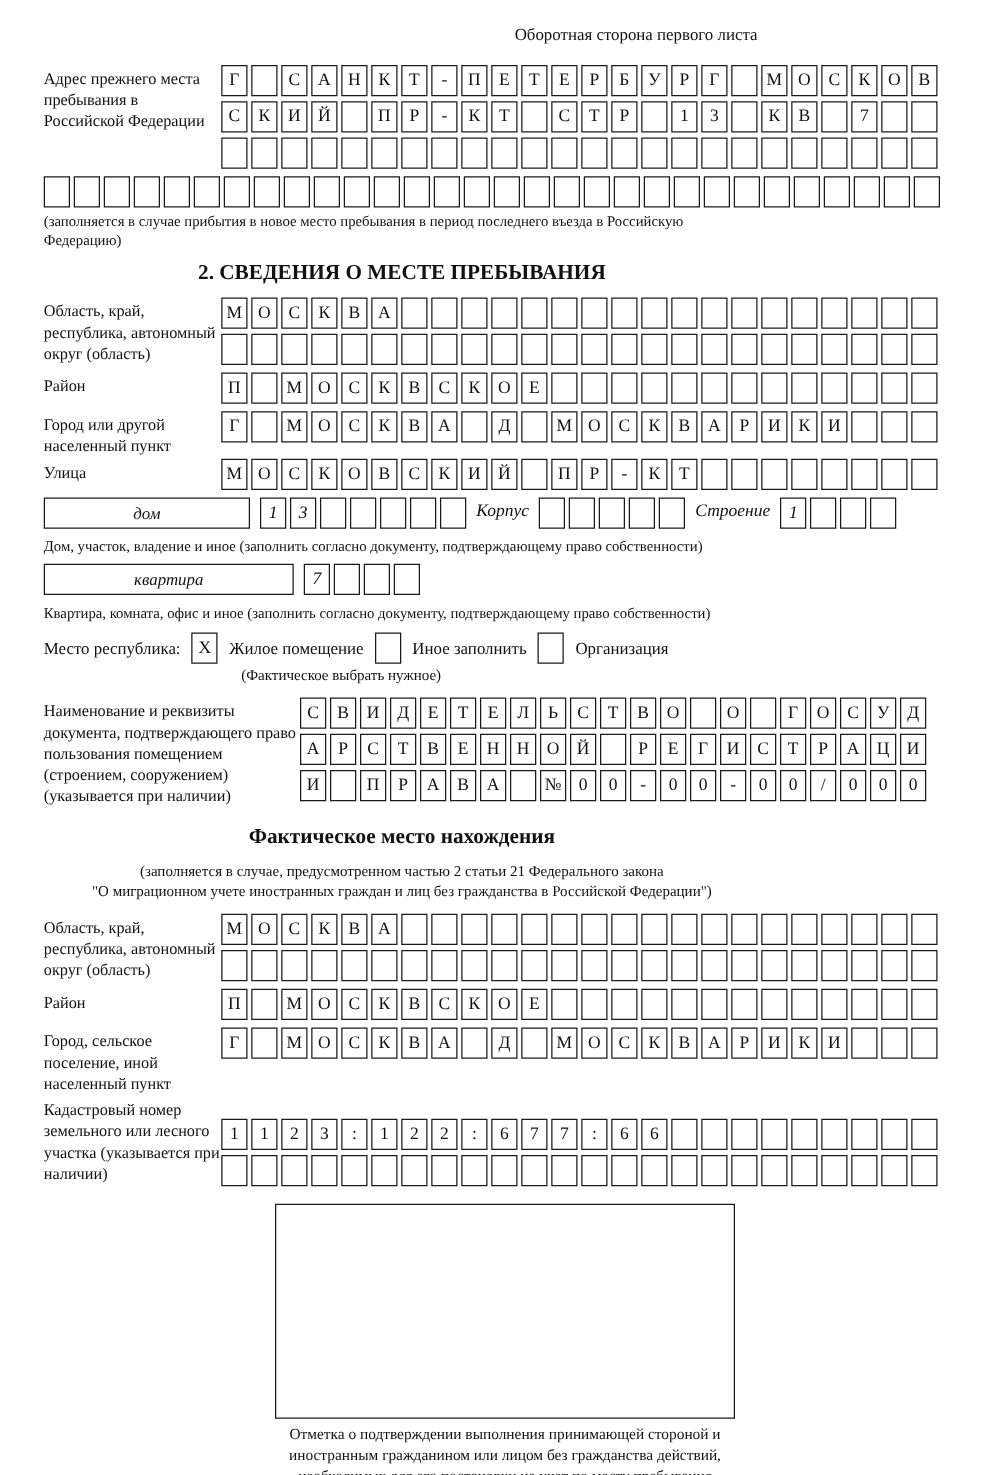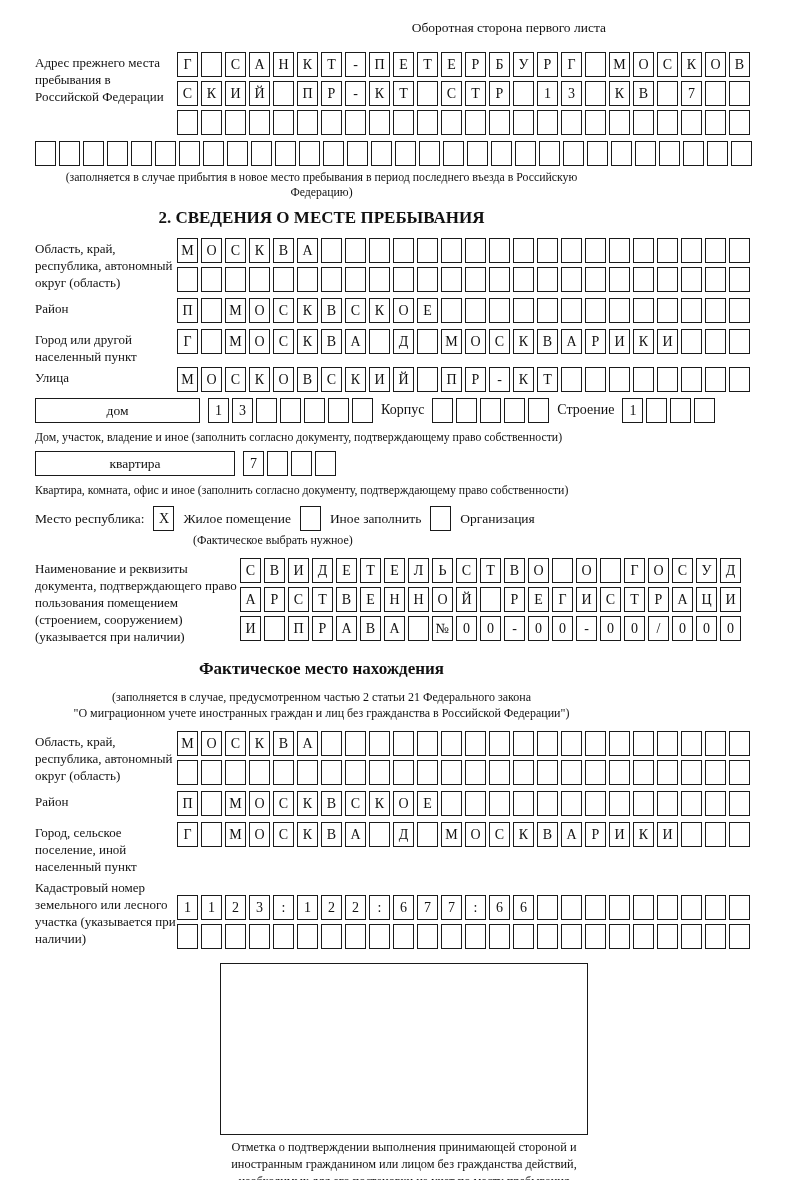--- a/index.html
+++ b/index.html
@@ -21,25 +21,25 @@
   .cells { display:flex; gap:3px; margin-bottom:4px; }
   .cell {
     flex:0 0 21px; width:21px; height:25px;
     border:1.6px solid #1a1a1a;
     display:flex; align-items:center; justify-content:center;
     font-size:14px; line-height:1; background:#fff;
   }
   .fullrow { margin-left:0; }
 
   .caption { font-size:11.8px; line-height:15px; margin:2px 0 6px 0; }
-  .center { text-align:center; }
+  .center { }
 
   .sec-title { font-weight:bold; font-size:17px; text-align:center; margin:8px 0 10px 0; }
 
-  .house-row { display:flex; align-items:flex-start; gap:8px; margin-bottom:3px; }
+  .house-row { display:flex; align-items:flex-start; gap:8px; margin-bottom:3px;font-style:italic; }
   .wide-box {
     height:25px; border:1.6px solid #1a1a1a;
     display:flex; align-items:center; justify-content:center;
     font-size:13.5px;
   }
   .bw165 { flex:0 0 165px; }
   .bw200 { flex:0 0 200px; }
   .inline-label { font-size:14px; padding-top:4px; }
 
   .stay-row { display:flex; align-items:center; gap:9px; font-size:13.5px; margin:8px 0 2px 0; }

